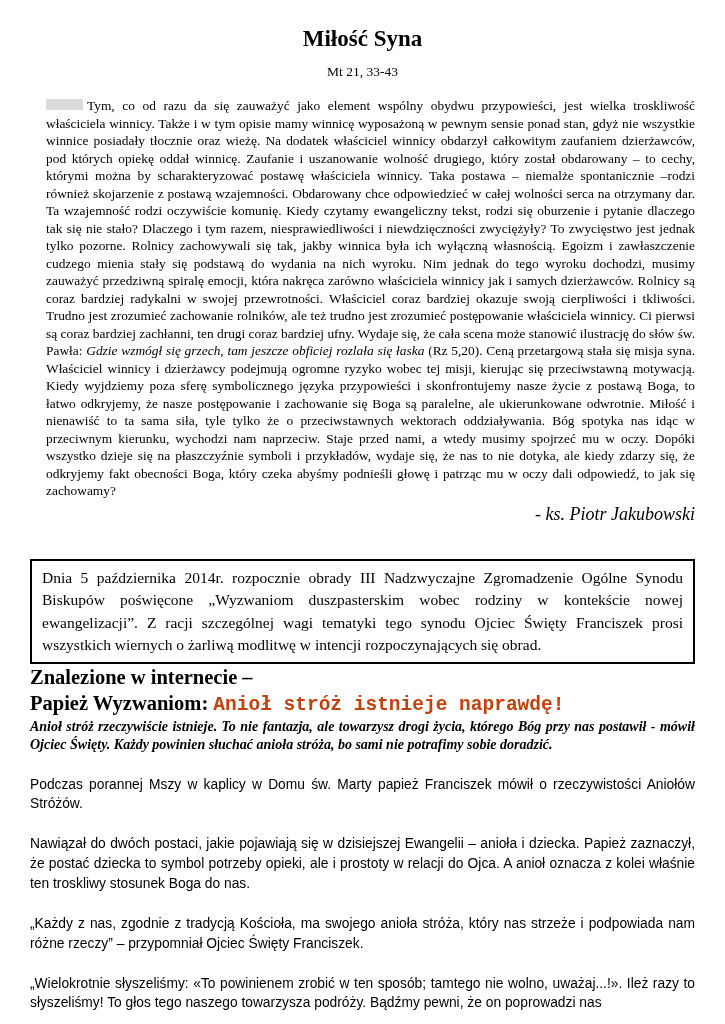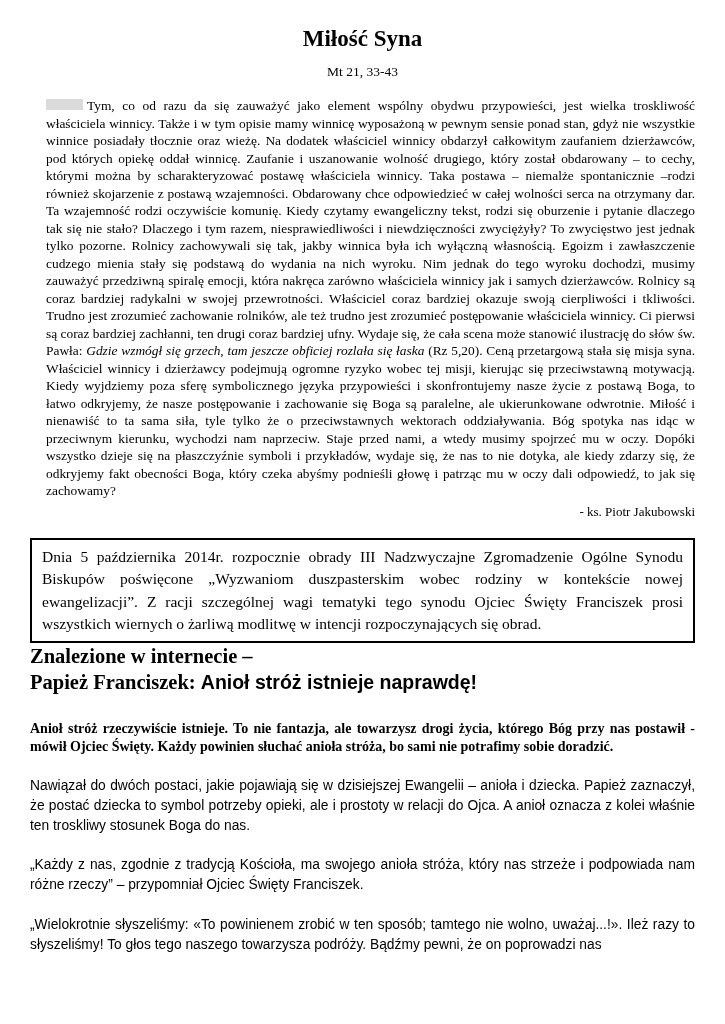--- a/index.html
+++ b/index.html
@@ -37,50 +37,52 @@
   .indent-artifact {
     display: inline-block;
     width: 37px;
     height: 11px;
     background: #dbdbdb;
     margin-right: 4px;
   }
   .scripture-italic { font-style: italic; }
   .signature {
     text-align: right;
-    font-size: 13px;
+    font-style: italic;
+    font-size: 18px;
     margin-top: 4px;
   }
   .notice-box {
-    margin-top: 18px;
+    margin-top: 34px;
     border: 2px solid #000000;
     padding: 6px 10px;
     font-size: 15.5px;
     line-height: 1.45;
     text-align: justify;
   }
   .section-heading {
     font-size: 20.5px;
     font-weight: bold;
     line-height: 1.27;
     font-family: "Liberation Serif", serif;
   }
   .heading-gray {
-    font-family: Liberation Sans, sans-serif;
+    font-family: Liberation Mono, monospace;
     font-weight: bold;
-    color: #000000;
+    color: #c2410c;
     font-size: 19.5px;
   }
   .lead {
-    margin-top: 24px;
+    margin-top: 0;
     font-weight: bold;
     font-size: 14px;
     line-height: 1.3;
     text-align: justify;
     font-family: "Liberation Serif", serif;
+    font-style: italic;
   }
   .sans-par {
     font-family: "Liberation Sans", sans-serif;
     font-size: 13.8px;
     line-height: 1.44;
     text-align: justify;
     margin-top: 20px;
   }
 </style>
 </head>
@@ -94,23 +96,24 @@
   <p class="body-text"><span class="indent-artifact"></span><span>Tym, co od razu da się zauważyć jako element wspólny obydwu przypowieści, jest wielka troskliwość właściciela winnicy. Także i w tym opisie mamy winnicę wyposażoną w pewnym sensie ponad stan, gdyż nie wszystkie winnice posiadały tłocznie oraz wieżę. Na dodatek właściciel winnicy obdarzył całkowitym zaufaniem dzierżawców, pod których opiekę oddał winnicę. Zaufanie i uszanowanie wolność drugiego, który został obdarowany – to cechy, którymi można by scharakteryzować postawę właściciela winnicy. Taka postawa – niemalże spontanicznie –rodzi również skojarzenie z postawą wzajemności. Obdarowany chce odpowiedzieć w całej wolności serca na otrzymany dar. Ta wzajemność rodzi oczywiście komunię. Kiedy czytamy ewangeliczny tekst, rodzi się oburzenie i pytanie dlaczego tak się nie stało? Dlaczego i tym razem, niesprawiedliwości i niewdzięczności zwyciężyły? To zwycięstwo jest jednak tylko pozorne. Rolnicy zachowywali się tak, jakby winnica była ich wyłączną własnością. Egoizm i zawłaszczenie cudzego mienia stały się podstawą do wydania na nich wyroku. Nim jednak do tego wyroku dochodzi, musimy zauważyć przedziwną spiralę emocji, która nakręca zarówno właściciela winnicy jak i samych dzierżawców. Rolnicy są coraz bardziej radykalni w swojej przewrotności. Właściciel coraz bardziej okazuje swoją cierpliwości i tkliwości. Trudno jest zrozumieć zachowanie rolników, ale też trudno jest zrozumieć postępowanie właściciela winnicy. Ci pierwsi są coraz bardziej zachłanni, ten drugi coraz bardziej ufny. Wydaje się, że cała scena może stanowić ilustrację do słów św. Pawła: </span><span class="scripture-italic">Gdzie wzmógł się grzech, tam jeszcze obficiej rozlała się łaska</span><span> (Rz 5,20). Ceną przetargową stała się misja syna. Właściciel winnicy i dzierżawcy podejmują ogromne ryzyko wobec tej misji, kierując się przeciwstawną motywacją. Kiedy wyjdziemy poza sferę symbolicznego języka przypowieści i skonfrontujemy nasze życie z postawą Boga, to łatwo odkryjemy, że nasze postępowanie i zachowanie się Boga są paralelne, ale ukierunkowane odwrotnie. Miłość i nienawiść to ta sama siła, tyle tylko że o przeciwstawnych wektorach oddziaływania. Bóg spotyka nas idąc w przeciwnym kierunku, wychodzi nam naprzeciw. Staje przed nami, a wtedy musimy spojrzeć mu w oczy. Dopóki wszystko dzieje się na płaszczyźnie symboli i przykładów, wydaje się, że nas to nie dotyka, ale kiedy zdarzy się, że odkryjemy fakt obecności Boga, który czeka abyśmy podnieśli głowę i patrząc mu w oczy dali odpowiedź, to jak się zachowamy?</span></p>
 
   <div class="signature">- ks. Piotr Jakubowski</div>
 
   <div class="notice-box">
     <div>Dnia 5 października 2014r. rozpocznie obrady III Nadzwyczajne Zgromadzenie Ogólne Synodu Biskupów poświęcone „Wyzwaniom duszpasterskim wobec rodziny w kontekście nowej ewangelizacji”. Z racji szczególnej wagi tematyki tego synodu Ojciec Święty Franciszek prosi wszystkich wiernych o żarliwą modlitwę w intencji rozpoczynających się obrad.</div>
   </div>
 
   <h2 class="section-heading">
     <span>Znalezione w internecie –</span><br>
-    <span>Papież Franciszek:</span>
+    <span>Papież Wyzwaniom:</span>
     <span class="heading-gray">Anioł stróż istnieje naprawdę!</span>
   </h2>
 
   <p class="lead">Anioł stróż rzeczywiście istnieje. To nie fantazja, ale towarzysz drogi życia, którego Bóg przy nas postawił - mówił Ojciec Święty. Każdy powinien słuchać anioła stróża, bo sami nie potrafimy sobie doradzić.</p>
 
+  <p class="sans-par">Podczas porannej Mszy w kaplicy w Domu św. Marty papież Franciszek mówił o rzeczywistości Aniołów Stróżów.</p>
   <p class="sans-par">Nawiązał do dwóch postaci, jakie pojawiają się w dzisiejszej Ewangelii – anioła i dziecka. Papież zaznaczył, że postać dziecka to symbol potrzeby opieki, ale i prostoty w relacji do Ojca. A anioł oznacza z kolei właśnie ten troskliwy stosunek Boga do nas.</p>
   <p class="sans-par">„Każdy z nas, zgodnie z tradycją Kościoła, ma swojego anioła stróża, który nas strzeże i podpowiada nam różne rzeczy” – przypomniał Ojciec Święty Franciszek.</p>
   <p class="sans-par">„Wielokrotnie słyszeliśmy: «To powinienem zrobić w ten sposób; tamtego nie wolno, uważaj...!». Ileż razy to słyszeliśmy! To głos tego naszego towarzysza podróży. Bądźmy pewni, że on poprowadzi nas</p>
 
 </div>
 
 </body></html>

